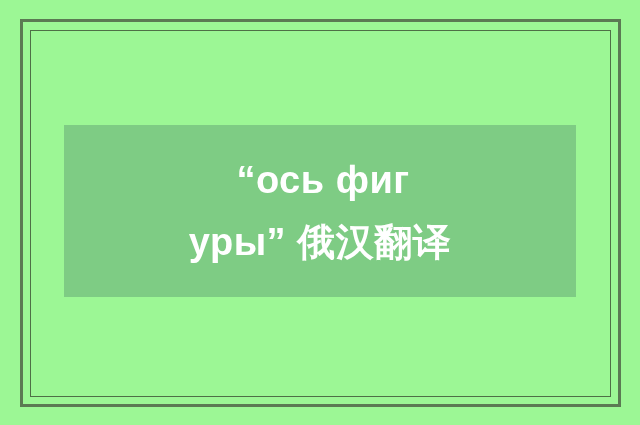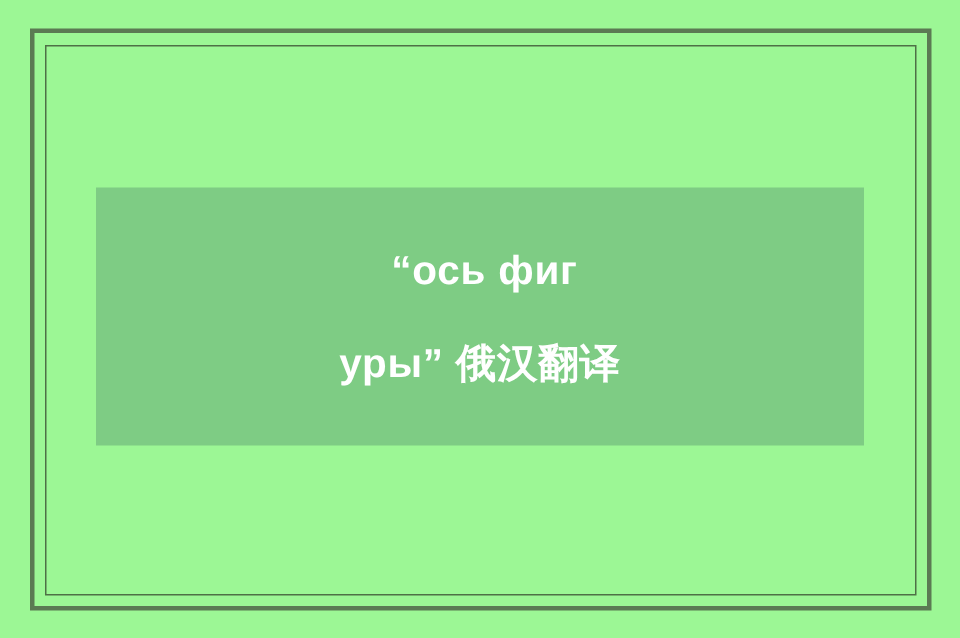--- a/index.html
+++ b/index.html
@@ -58,21 +58,21 @@
     align-items: center;
     justify-content: center;
     box-sizing: border-box;
   }
 
   .title-block {
     width: 100%;
     text-align: center;
     color: #ffffff;
     font-weight: bold;
-    font-size: 27px;
+    font-size: 38px;
     line-height: 62px;
     letter-spacing: 0.5px;
     -webkit-font-smoothing: antialiased;
   }
 
   .title-line {
     display: block;
     white-space: nowrap;
   }
 

